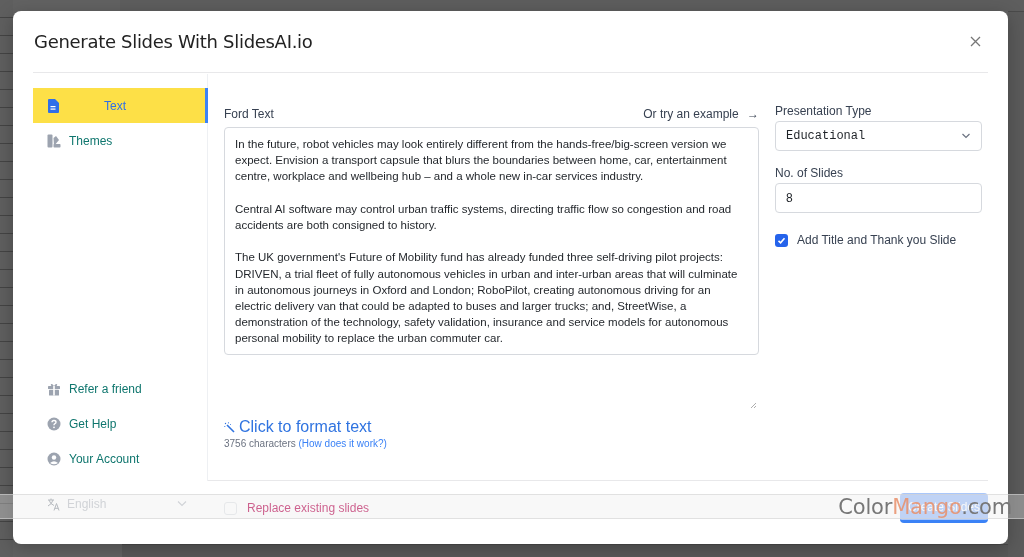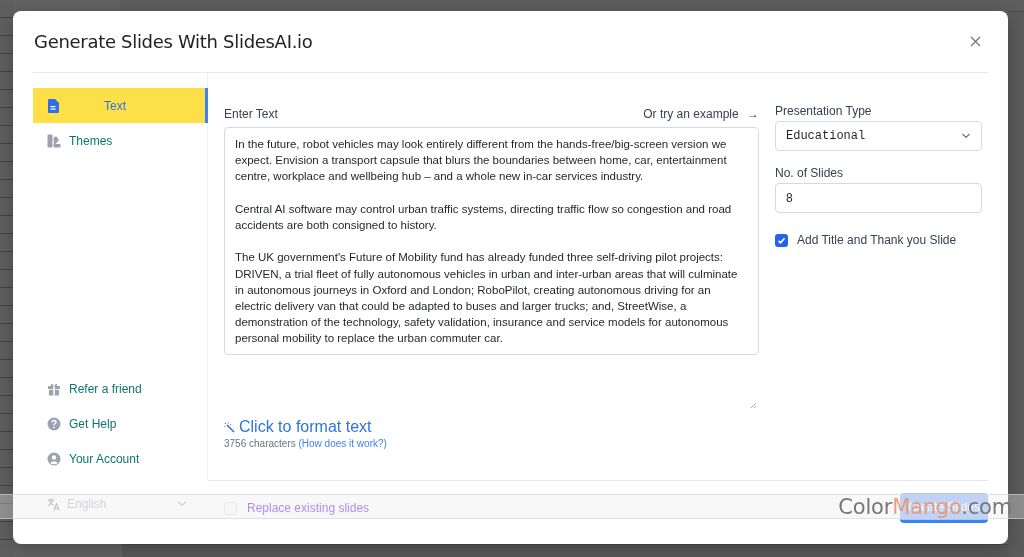--- a/index.html
+++ b/index.html
@@ -130,21 +130,21 @@
       position: absolute; left: 195px; right: 20px; top: 469px; height: 1px; background: #e8e8ea;
     }
     .lang-select {
       position: absolute; left: 34px; top: 484px; width: 140px; height: 18px;
       display: flex; align-items: center; font-size: 12px; color: #c3c7cd; cursor: pointer;
     }
     .lang-select .icon { width: 13px; height: 13px; margin-right: 7px; }
     .lang-select .chev { position: absolute; right: 0; top: 5px; width: 10px; height: 7px; }
     .replace-row {
       position: absolute; left: 211px; top: 490px; display: flex; align-items: center;
-      font-size: 12px; color: #8b5cf6; cursor: pointer;
+      font-size: 12px; color: #be185d; cursor: pointer;
     }
     .replace-row .box {
       width: 13px; height: 13px; border: 1px solid #e4e6ea; border-radius: 3px; margin-right: 10px;
     }
     .create-btn {
       position: absolute; left: 887px; top: 482px; width: 88px; height: 30px;
       background: #a9c7fb; border-radius: 4px; border-bottom: 3px solid #3b82f6;
       color: #ffffff; font-size: 12px; display: flex; align-items: center; justify-content: center;
       cursor: pointer;
     }
@@ -234,21 +234,21 @@
             <circle cx="7" cy="5.5" r="2.2" fill="#fff"></circle>
             <path d="M3 11 Q7 7.5 11 11 Q7 13.5 3 11 Z" fill="#fff"></path>
           </svg>
         </span>
         <span>Your Account</span>
       </div>
     </div>
   </div>
 
   <div class="main">
-    <div class="field-label enter-label">Enter Text</div>
+    <div class="field-label enter-label">Ford Text</div>
     <div class="try-example">
       <span>Or try an example</span>
       <span style="margin-left:5px;">→</span>
     </div>
     <div class="text-area">In the future, robot vehicles may look entirely different from the hands-free/big-screen version we expect. Envision a transport capsule that blurs the boundaries between home, car, entertainment centre, workplace and wellbeing hub – and a whole new in-car services industry.
 
 Central AI software may control urban traffic systems, directing traffic flow so congestion and road accidents are both consigned to history.
 
 The UK government's Future of Mobility fund has already funded three self-driving pilot projects: DRIVEN, a trial fleet of fully autonomous vehicles in urban and inter-urban areas that will culminate in autonomous journeys in Oxford and London; RoboPilot, creating autonomous driving for an electric delivery van that could be adapted to buses and larger trucks; and, StreetWise, a demonstration of the technology, safety validation, insurance and service models for autonomous personal mobility to replace the urban commuter car.
 

